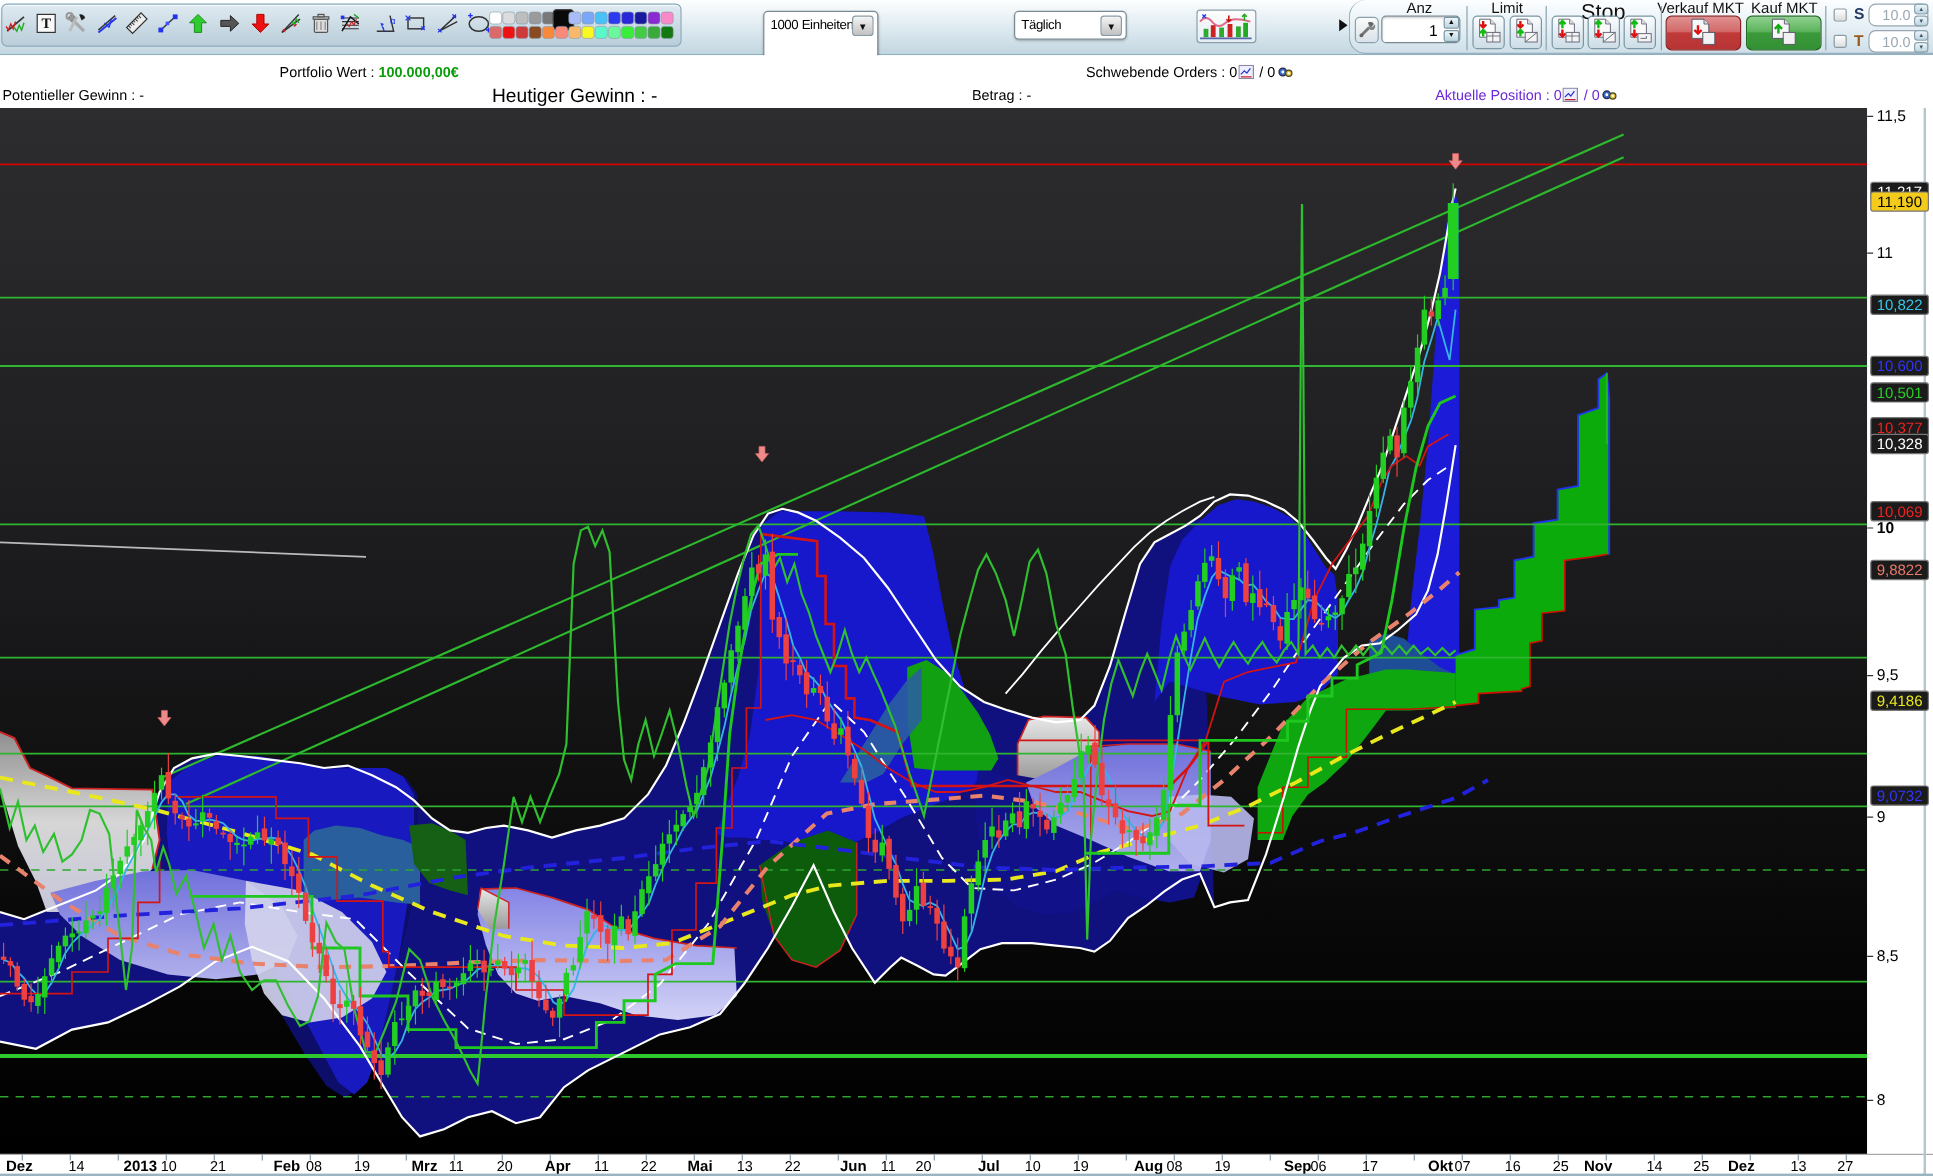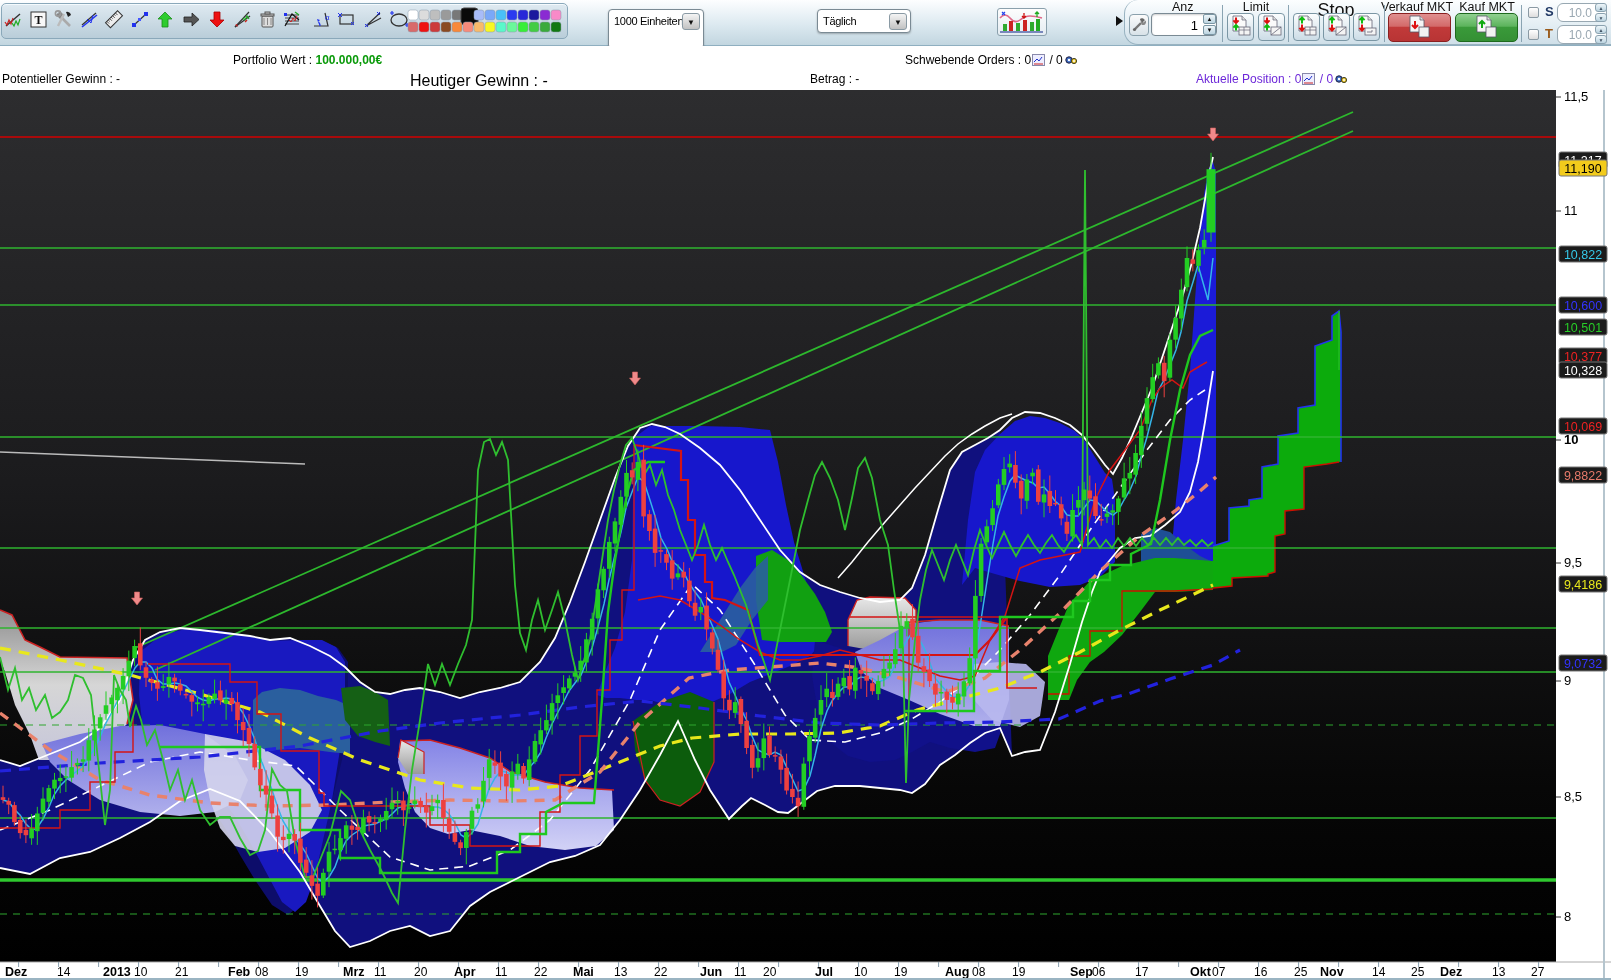--- a/index.html
+++ b/index.html
@@ -113,25 +113,25 @@
       <rect x="463" y="19" width="10" height="10" rx="2.5" fill="#f88a7a" stroke="#8899aa" stroke-width="0.5"></rect>
       <rect x="474" y="19" width="10" height="10" rx="2.5" fill="#f8ba6a" stroke="#8899aa" stroke-width="0.5"></rect>
       <rect x="485" y="19" width="10" height="10" rx="2.5" fill="#f8f822" stroke="#8899aa" stroke-width="0.5"></rect>
       <rect x="496" y="19" width="10" height="10" rx="2.5" fill="#5af8ca" stroke="#8899aa" stroke-width="0.5"></rect>
       <rect x="507" y="19" width="10" height="10" rx="2.5" fill="#6af89a" stroke="#8899aa" stroke-width="0.5"></rect>
       <rect x="518" y="19" width="10" height="10" rx="2.5" fill="#38ee38" stroke="#8899aa" stroke-width="0.5"></rect>
       <rect x="529" y="19" width="10" height="10" rx="2.5" fill="#44cc44" stroke="#8899aa" stroke-width="0.5"></rect>
       <rect x="540" y="19" width="10" height="10" rx="2.5" fill="#3aaa3a" stroke="#8899aa" stroke-width="0.5"></rect>
       <rect x="551" y="19" width="10" height="10" rx="2.5" fill="#127812" stroke="#8899aa" stroke-width="0.5"></rect>
     </svg>
-    <div style="position:absolute;left:608px;top:9px;width:96px;height:40px;background:#fff;border:1px solid #7a8a94;border-radius:4px;box-shadow:0 1px 2px rgba(0,0,0,.25)">
+    <div style="position:absolute;left:636px;top:9px;width:96px;height:40px;background:#fff;border:1px solid #7a8a94;border-radius:4px;box-shadow:0 1px 2px rgba(0,0,0,.25)">
       <span style="position:absolute;left:5px;top:5px;font-size:11px;letter-spacing:-0.3px;color:#000;white-space:nowrap">1000 Einheiten</span>
       <span style="position:absolute;right:3px;top:3px;width:18px;height:17px;border:1px solid #8a9aa4;border-radius:3px;background:linear-gradient(#f4f4f4,#c2c2c2);text-align:center;font-size:8px;line-height:17px;color:#111">▼</span>
     </div>
-    <div style="position:absolute;left:817px;top:9px;width:94px;height:24px;background:#fff;border:1px solid #7a8a94;border-radius:4px;box-shadow:0 1px 2px rgba(0,0,0,.25)">
+    <div style="position:absolute;left:845px;top:9px;width:94px;height:24px;background:#fff;border:1px solid #7a8a94;border-radius:4px;box-shadow:0 1px 2px rgba(0,0,0,.25)">
       <span style="position:absolute;left:5px;top:5px;font-size:11px;letter-spacing:-0.3px;color:#000;white-space:nowrap">Täglich</span>
       <span style="position:absolute;right:3px;top:3px;width:18px;height:17px;border:1px solid #8a9aa4;border-radius:3px;background:linear-gradient(#f4f4f4,#c2c2c2);text-align:center;font-size:8px;line-height:17px;color:#111">▼</span>
     </div>
     <div style="position:absolute;left:997px;top:8px;width:50px;height:28px;background:linear-gradient(#fdfdfd,#e4ecf2);border:1px solid #8aa0ac;border-radius:3px"></div>
     <svg width="46" height="24" style="position:absolute;left:999px;top:10px">
       <path d="M1 8 Q6 2 11 8 T21 10 T31 6 T43 8" stroke="#e06a8a" stroke-width="1.6" fill="none"></path>
       <rect x="4" y="14" width="4" height="7" fill="#2eaa2e"></rect>
       <rect x="10" y="11" width="4" height="10" fill="#cc2222"></rect>
       <rect x="17" y="13" width="4" height="8" fill="#2eaa2e"></rect>
       <rect x="24" y="10" width="4" height="11" fill="#cc2222"></rect>

